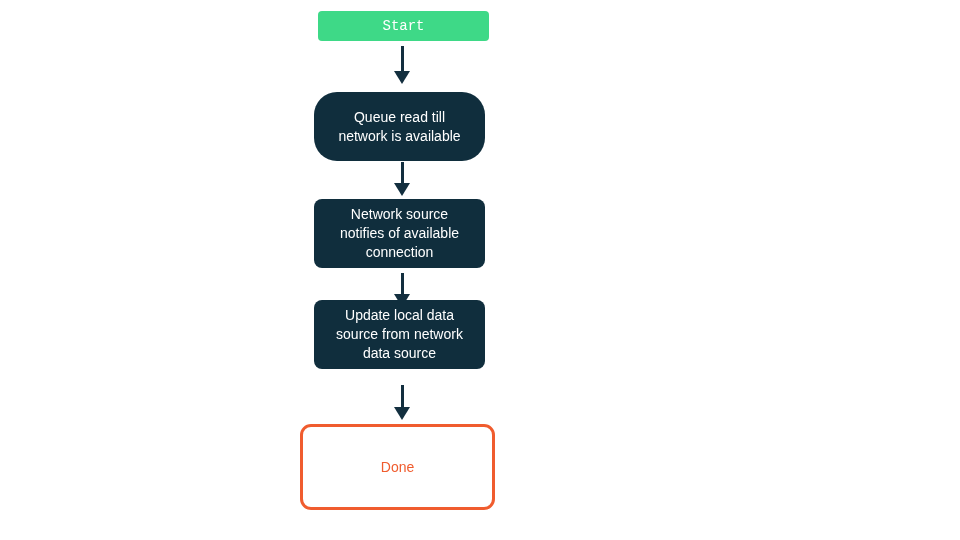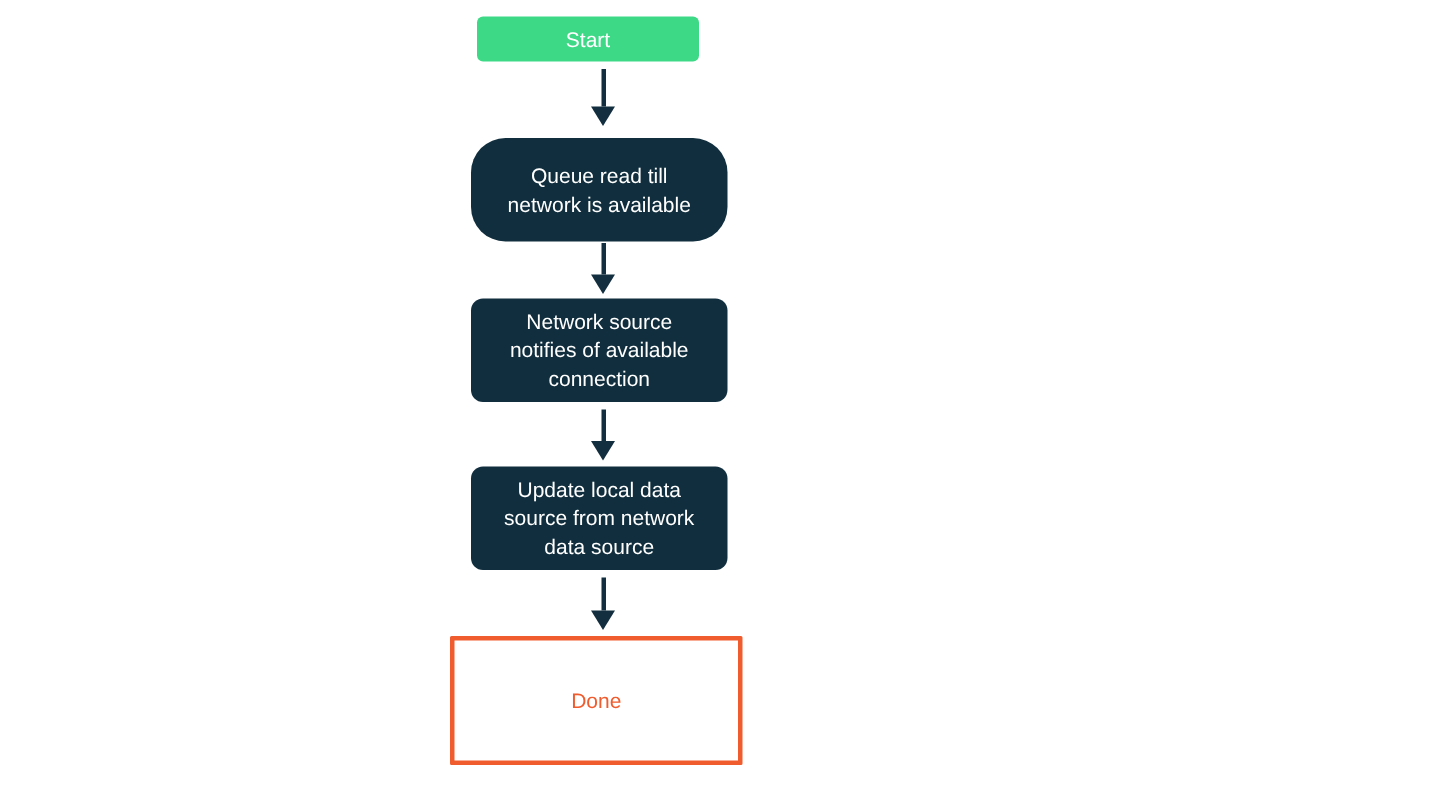--- a/index.html
+++ b/index.html
@@ -29,42 +29,43 @@
     position: absolute;
     display: flex;
     align-items: center;
     justify-content: center;
     text-align: center;
     font-size: 14px;
     line-height: 19px;
     font-weight: 500;
   }
   .node-start {
-    left: 318px; top: 11px; width: 148px; height: 30px;
+    left: 318px; top: 11px; width: 171px; height: 30px;
     background: var(--start-bg);
     color: var(--start-text);
     border-radius: 4px;
+    font-family: Liberation Mono, monospace;
   }
   .node-process {
     width: 171px; height: 69px;
     left: 314px;
     background: var(--process-bg);
     color: var(--process-text);
     border-radius: 8px;
     padding: 4px 17px;
   }
   .node-process-1 { top: 92px; border-radius: 23px; }
   .node-process-2 { top: 199px; }
-  .node-process-3 { top: 311px; }
+  .node-process-3 { top: 300px; }
   .node-done {
     left: 300px; top: 424px; width: 195px; height: 86px;
     background: var(--done-bg);
     color: var(--done-text);
     border: 3px solid var(--done-border);
-    border-radius: 1px;
+    border-radius: 11px;
   }
   .arrow {
     position: absolute;
     width: 16px;
     display: flex;
     flex-direction: column;
     align-items: center;
     left: 394px;
   }
   .arrow-1 { top: 46px;  height: 38px; }

